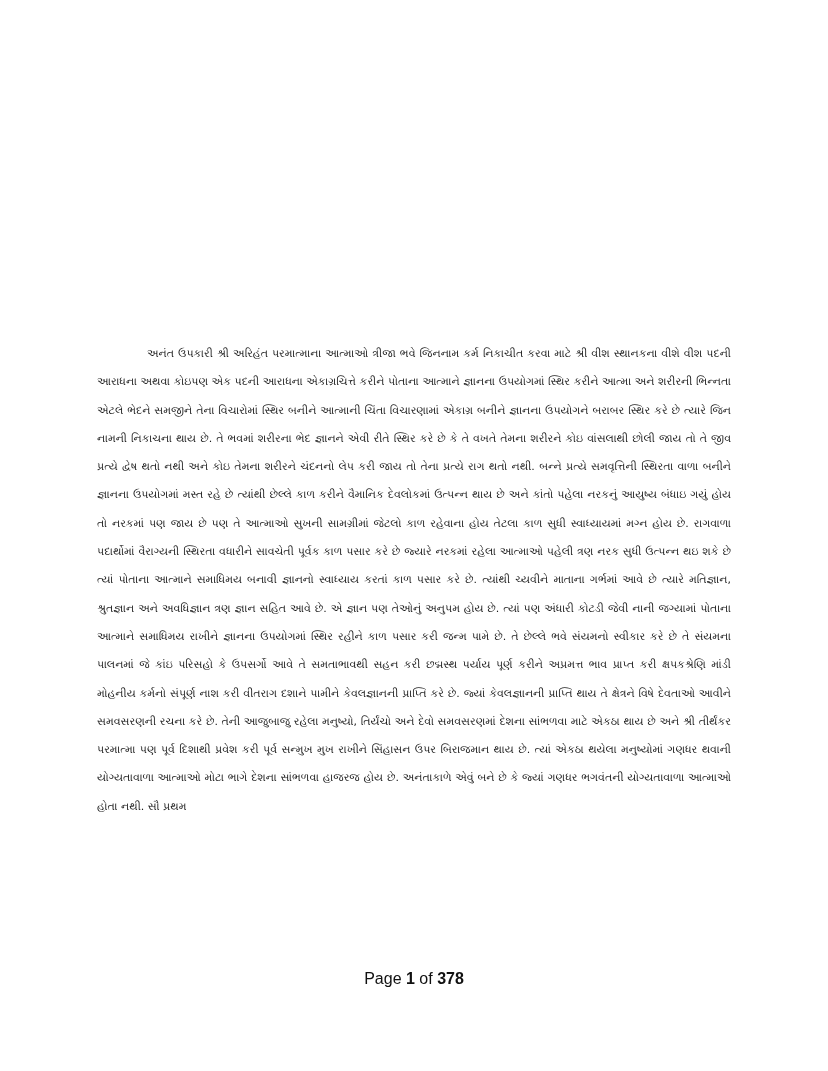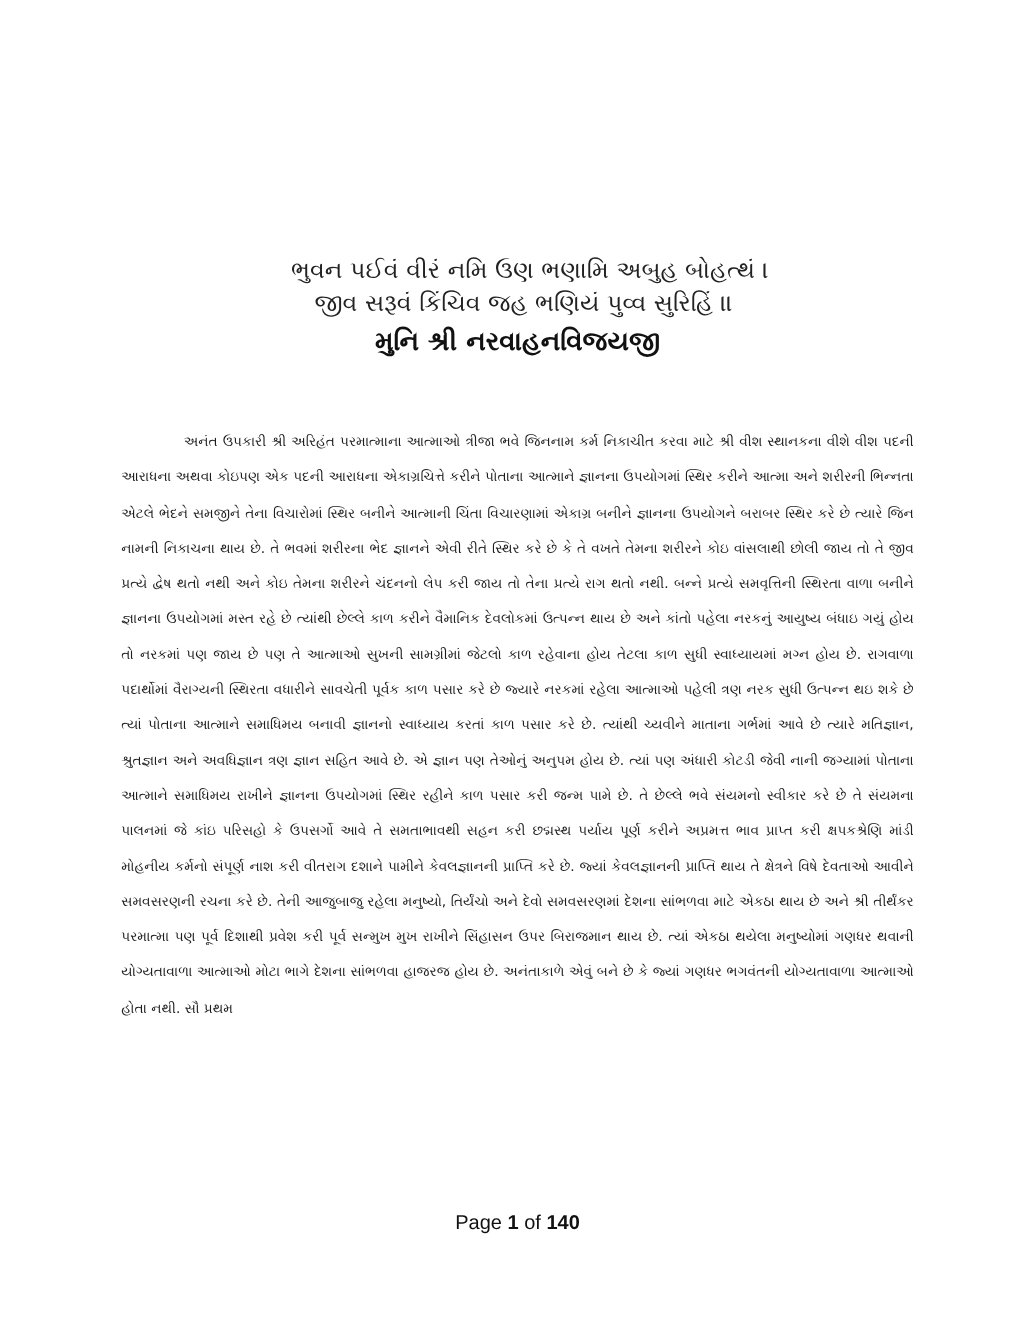--- a/index.html
+++ b/index.html
@@ -68,30 +68,25 @@
       font-size: 16px;
       color: #111;
     }
     .footer b { font-weight: bold; }
   </style>
 </head>
 <body>
 
 <div class="page">
 
-  <div class="header">
-    <div class="verse-line l1">ભુવન પઈવં વીરં નમિ ઉણ ભણામિ અબુહ બોહત્થં ।</div>
-    <div class="verse-line l2">જીવ સરૂવં કિંચિવ જહ ભણિયં પુવ્વ સુરિહિં ॥</div>
-    <div class="author">મુનિ શ્રી નરવાહનવિજયજી</div>
-  </div>
 
   <div class="body-text">
     <p>અનંત ઉપકારી શ્રી અરિહંત પરમાત્માના આત્માઓ ત્રીજા ભવે જિનનામ કર્મ નિકાચીત કરવા માટે શ્રી વીશ સ્થાનકના વીશે વીશ પદની આરાધના અથવા કોઇપણ એક પદની આરાધના એકાગ્રચિત્તે કરીને પોતાના આત્માને જ્ઞાનના ઉપયોગમાં સ્થિર કરીને આત્મા અને શરીરની ભિન્નતા એટલે ભેદને સમજીને તેના વિચારોમાં સ્થિર બનીને આત્માની ચિંતા વિચારણામાં એકાગ્ર બનીને જ્ઞાનના ઉપયોગને બરાબર સ્થિર કરે છે ત્યારે જિન નામની નિકાચના થાય છે. તે ભવમાં શરીરના ભેદ જ્ઞાનને એવી રીતે સ્થિર કરે છે કે તે વખતે તેમના શરીરને કોઇ વાંસલાથી છોલી જાય તો તે જીવ પ્રત્યે દ્વેષ થતો નથી અને કોઇ તેમના શરીરને ચંદનનો લેપ કરી જાય તો તેના પ્રત્યે રાગ થતો નથી. બન્ને પ્રત્યે સમવૃત્તિની સ્થિરતા વાળા બનીને જ્ઞાનના ઉપયોગમાં મસ્ત રહે છે ત્યાંથી છેલ્લે કાળ કરીને વૈમાનિક દેવલોકમાં ઉત્પન્ન થાય છે અને કાંતો પહેલા નરકનું આયુષ્ય બંધાઇ ગયું હોય તો નરકમાં પણ જાય છે પણ તે આત્માઓ સુખની સામગ્રીમાં જેટલો કાળ રહેવાના હોય તેટલા કાળ સુધી સ્વાધ્યાયમાં મગ્ન હોય છે. રાગવાળા પદાર્થોમાં વૈરાગ્યની સ્થિરતા વધારીને સાવચેતી પૂર્વક કાળ પસાર કરે છે જ્યારે નરકમાં રહેલા આત્માઓ પહેલી ત્રણ નરક સુધી ઉત્પન્ન થઇ શકે છે ત્યાં પોતાના આત્માને સમાધિમય બનાવી જ્ઞાનનો સ્વાધ્યાય કરતાં કાળ પસાર કરે છે. ત્યાંથી ચ્યવીને માતાના ગર્ભમાં આવે છે ત્યારે મતિજ્ઞાન, શ્રુતજ્ઞાન અને અવધિજ્ઞાન ત્રણ જ્ઞાન સહિત આવે છે. એ જ્ઞાન પણ તેઓનું અનુપમ હોય છે. ત્યાં પણ અંધારી કોટડી જેવી નાની જગ્યામાં પોતાના આત્માને સમાધિમય રાખીને જ્ઞાનના ઉપયોગમાં સ્થિર રહીને કાળ પસાર કરી જન્મ પામે છે. તે છેલ્લે ભવે સંયમનો સ્વીકાર કરે છે તે સંયમના પાલનમાં જે કાંઇ પરિસહો કે ઉપસર્ગો આવે તે સમતાભાવથી સહન કરી છદ્મસ્થ પર્યાય પૂર્ણ કરીને અપ્રમત્ત ભાવ પ્રાપ્ત કરી ક્ષપકશ્રેણિ માંડી મોહનીય કર્મનો સંપૂર્ણ નાશ કરી વીતરાગ દશાને પામીને કેવલજ્ઞાનની પ્રાપ્તિ કરે છે. જ્યાં કેવલજ્ઞાનની પ્રાપ્તિ થાય તે ક્ષેત્રને વિષે દેવતાઓ આવીને સમવસરણની રચના કરે છે. તેની આજુબાજુ રહેલા મનુષ્યો, તિર્યંચો અને દેવો સમવસરણમાં દેશના સાંભળવા માટે એકઠા થાય છે અને શ્રી તીર્થંકર પરમાત્મા પણ પૂર્વ દિશાથી પ્રવેશ કરી પૂર્વ સન્મુખ મુખ રાખીને સિંહાસન ઉપર બિરાજમાન થાય છે. ત્યાં એકઠા થયેલા મનુષ્યોમાં ગણધર થવાની યોગ્યતાવાળા આત્માઓ મોટા ભાગે  દેશના સાંભળવા હાજરજ હોય છે. અનંતાકાળે એવું બને છે કે જ્યાં ગણધર ભગવંતની યોગ્યતાવાળા આત્માઓ હોતા નથી. સૌ પ્રથમ</p>
   </div>
 
   <div class="footer">
     <span>Page</span>
     <b>1</b>
     <span>of</span>
-    <b>140</b>
+    <b>378</b>
   </div>
 
 </div>
 
 </body></html>

